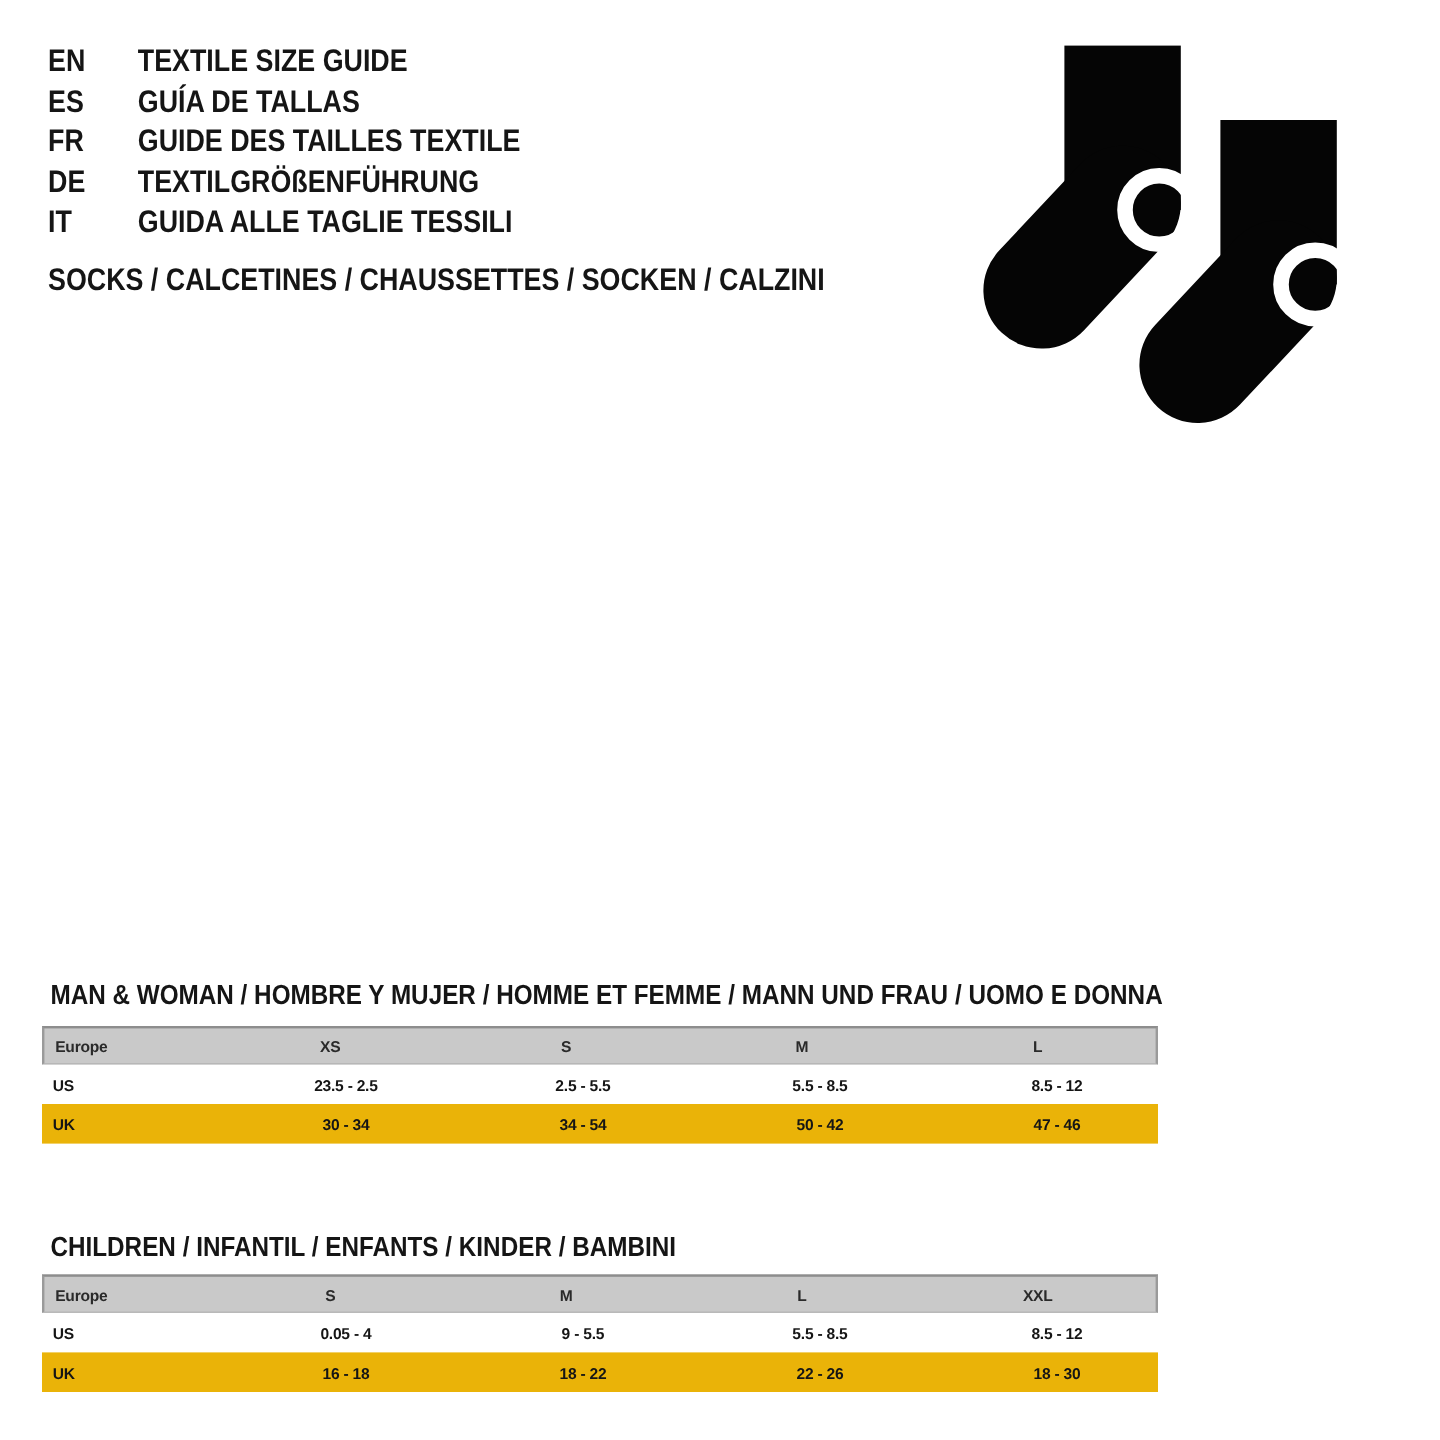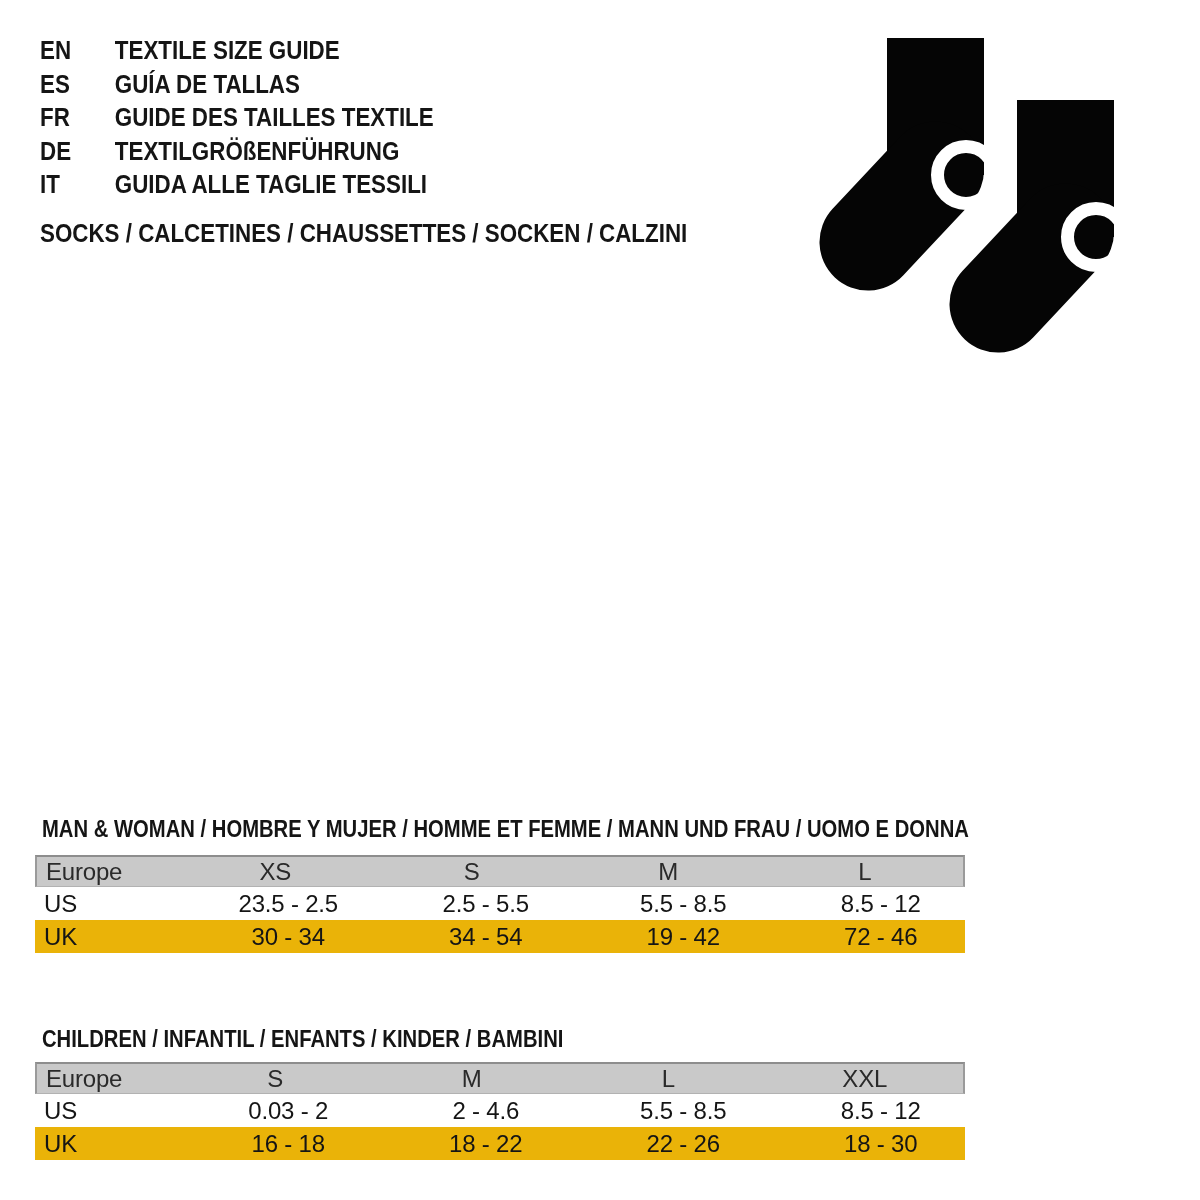--- a/index.html
+++ b/index.html
@@ -69,22 +69,22 @@
     display: grid;
     grid-template-columns: 140px 1fr 1fr 1fr 1fr;
     align-items: center;
     height: 33px;
     box-sizing: border-box;
     gap: 29px;
   }
   .r-gray { background: #eab308; }
 
   .th, .td {
-    font-size: 24px;
-    font-weight: 400;
+    font-size: 13px;
+    font-weight: 700;
     letter-spacing: -0.2px;
     text-align: center;
     line-height: 1;
     padding-top: 1px;
   }
   .c0 { text-align: left; padding-left: 9px; }
 </style>
 </head>
 <body>
 
@@ -141,38 +141,38 @@
       <div class="td c0">US</div>
       <div class="td">23.5 - 2.5</div>
       <div class="td">2.5 - 5.5</div>
       <div class="td">5.5 - 8.5</div>
       <div class="td">8.5 - 12</div>
     </div>
     <div class="t-row r-gray">
       <div class="td c0">UK</div>
       <div class="td">30 - 34</div>
       <div class="td">34 - 54</div>
-      <div class="td">19 - 42</div>
-      <div class="td">72 - 46</div>
+      <div class="td">50 - 42</div>
+      <div class="td">47 - 46</div>
     </div>
   </div>
 
   <h2 class="tbl-title title-2">CHILDREN / INFANTIL / ENFANTS / KINDER / BAMBINI</h2>
   <div class="size-table table-2">
     <div class="t-header">
       <div class="th c0">Europe</div>
       <div class="th">S</div>
       <div class="th">M</div>
       <div class="th">L</div>
       <div class="th">XXL</div>
     </div>
     <div class="t-row">
       <div class="td c0">US</div>
-      <div class="td">0.03 - 2</div>
-      <div class="td">2 - 4.6</div>
+      <div class="td">0.05 - 4</div>
+      <div class="td">9 - 5.5</div>
       <div class="td">5.5 - 8.5</div>
       <div class="td">8.5 - 12</div>
     </div>
     <div class="t-row r-gray">
       <div class="td c0">UK</div>
       <div class="td">16 - 18</div>
       <div class="td">18 - 22</div>
       <div class="td">22 - 26</div>
       <div class="td">18 - 30</div>
     </div>

